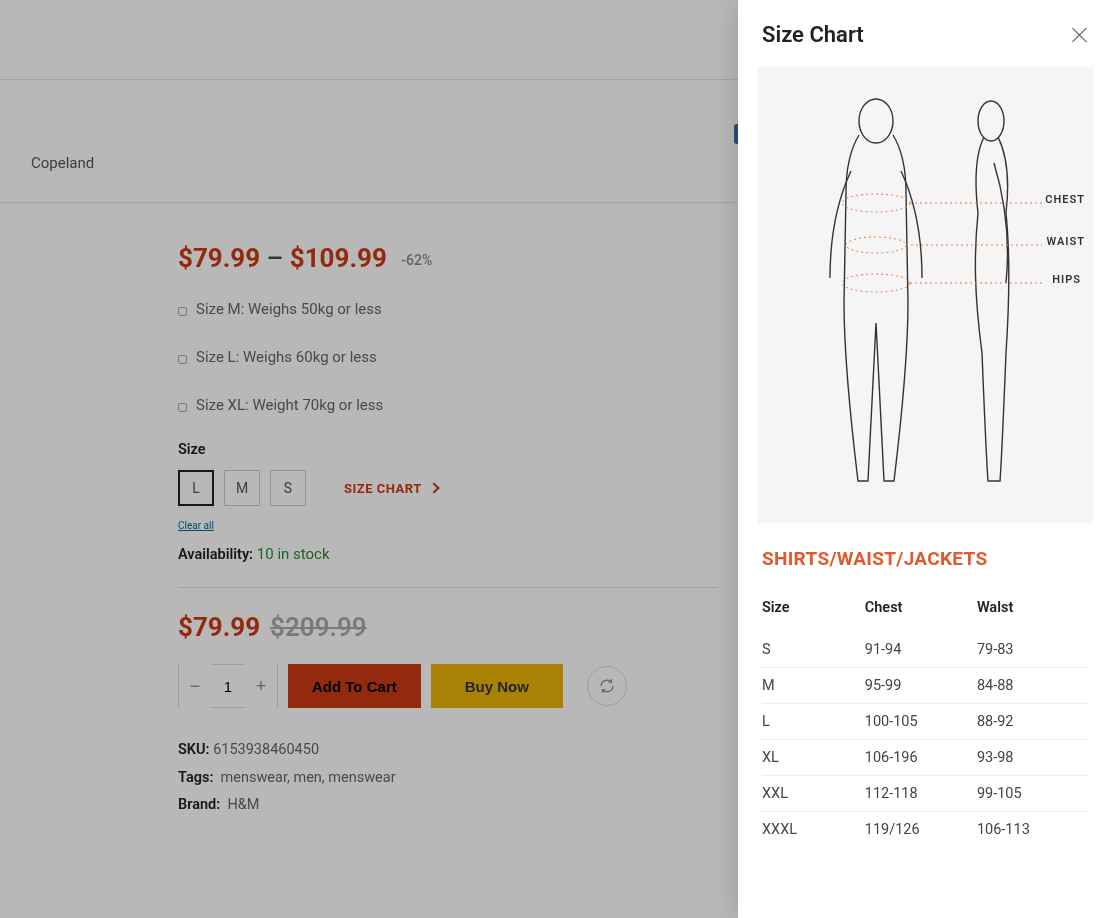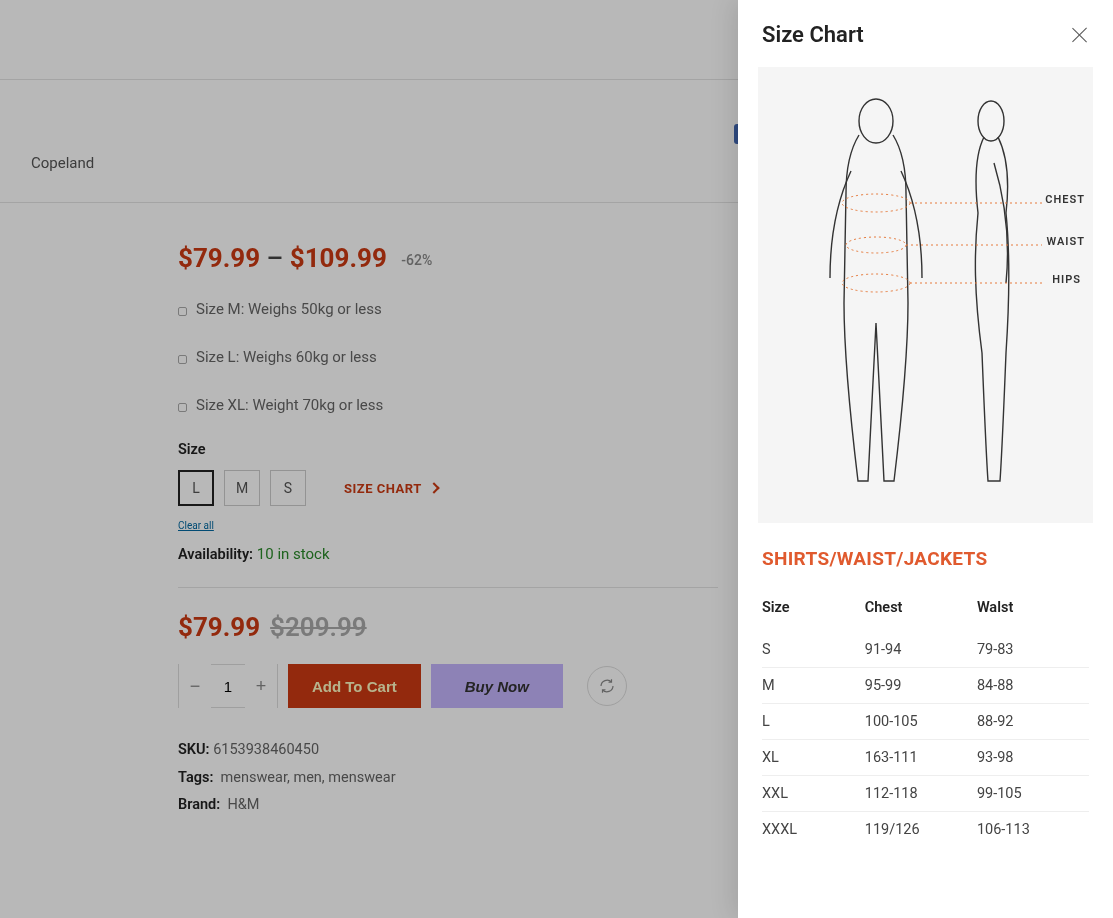--- a/index.html
+++ b/index.html
@@ -121,25 +121,25 @@
   .qty {
     display:flex; align-items:center; border:1px solid #ddd; height:44px;
   }
   .qty button {
     width:32px; height:44px; border:none; background:#fff; color:#888; font-size:18px; cursor:pointer;
   }
   .qty input {
     width:34px; text-align:center; border:none; font-size:15px; height:42px; outline:none;
   }
   .btn {
-    height:44px; border:none; color:#fef9c3; font-size:15px; font-weight:600;
+    height:44px; border:none; color:#000000; font-size:15px; font-weight:600;
     padding: 0 24px; cursor:pointer;
   }
   .btn-cart { background:#cc3a12; }
-  .btn-buy { background:#c4b5fd; color:#333; font-weight:600; padding: 0 34px; font-style: italic; }
+  .btn-buy { background:#eab308; color:#333; font-weight:600; padding: 0 34px; }
   .compare {
     width:40px; height:40px; border-radius:50%; border:1px solid #ddd;
     display:flex; align-items:center; justify-content:center; margin-left:14px;
   }
   .compare svg { width:18px; height:18px; stroke:#888; fill:none; stroke-width:1.6; }
   .meta { margin-top: 28px; font-size:14.5px; color:#666; line-height:1.9; }
   .meta .k { color:#222; font-weight:600; }
   .meta a { color:#666; }
 
   
@@ -349,21 +349,21 @@
         <span>95-99</span>
         <span>84-88</span>
       </div>
       <div class="row">
         <span>L</span>
         <span>100-105</span>
         <span>88-92</span>
       </div>
       <div class="row">
         <span>XL</span>
-        <span>163-111</span>
+        <span>106-196</span>
         <span>93-98</span>
       </div>
       <div class="row">
         <span>XXL</span>
         <span>112-118</span>
         <span>99-105</span>
       </div>
       <div class="row" style="border-bottom:none">
         <span>XXXL</span>
         <span>119/126</span>

